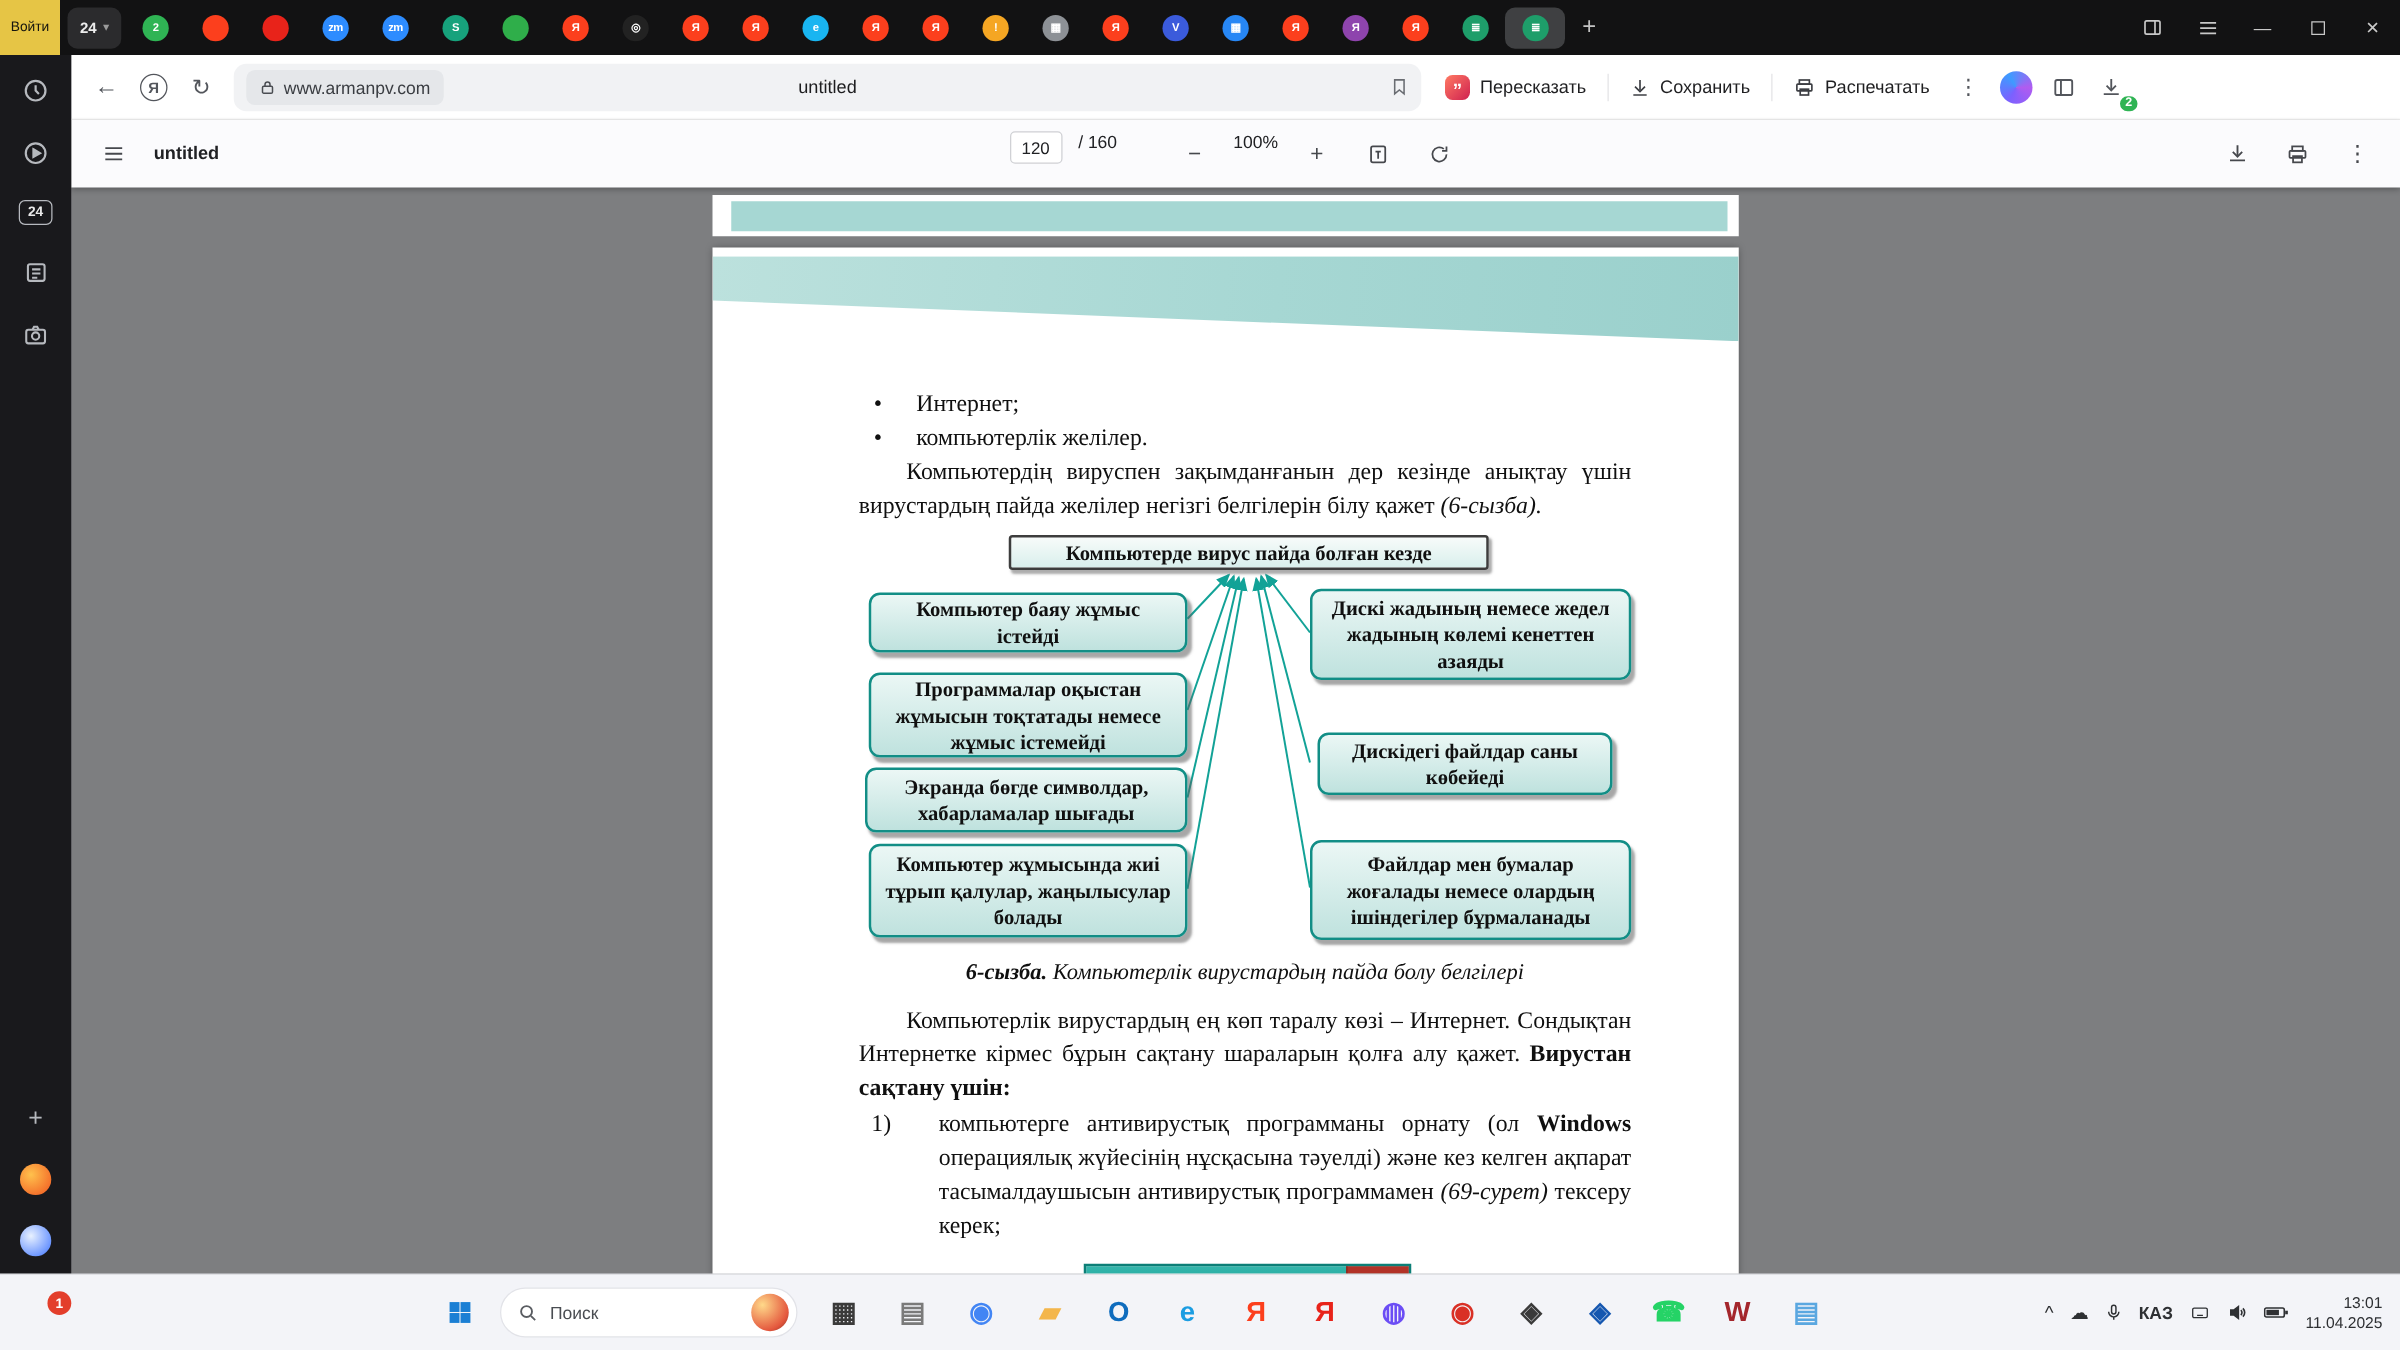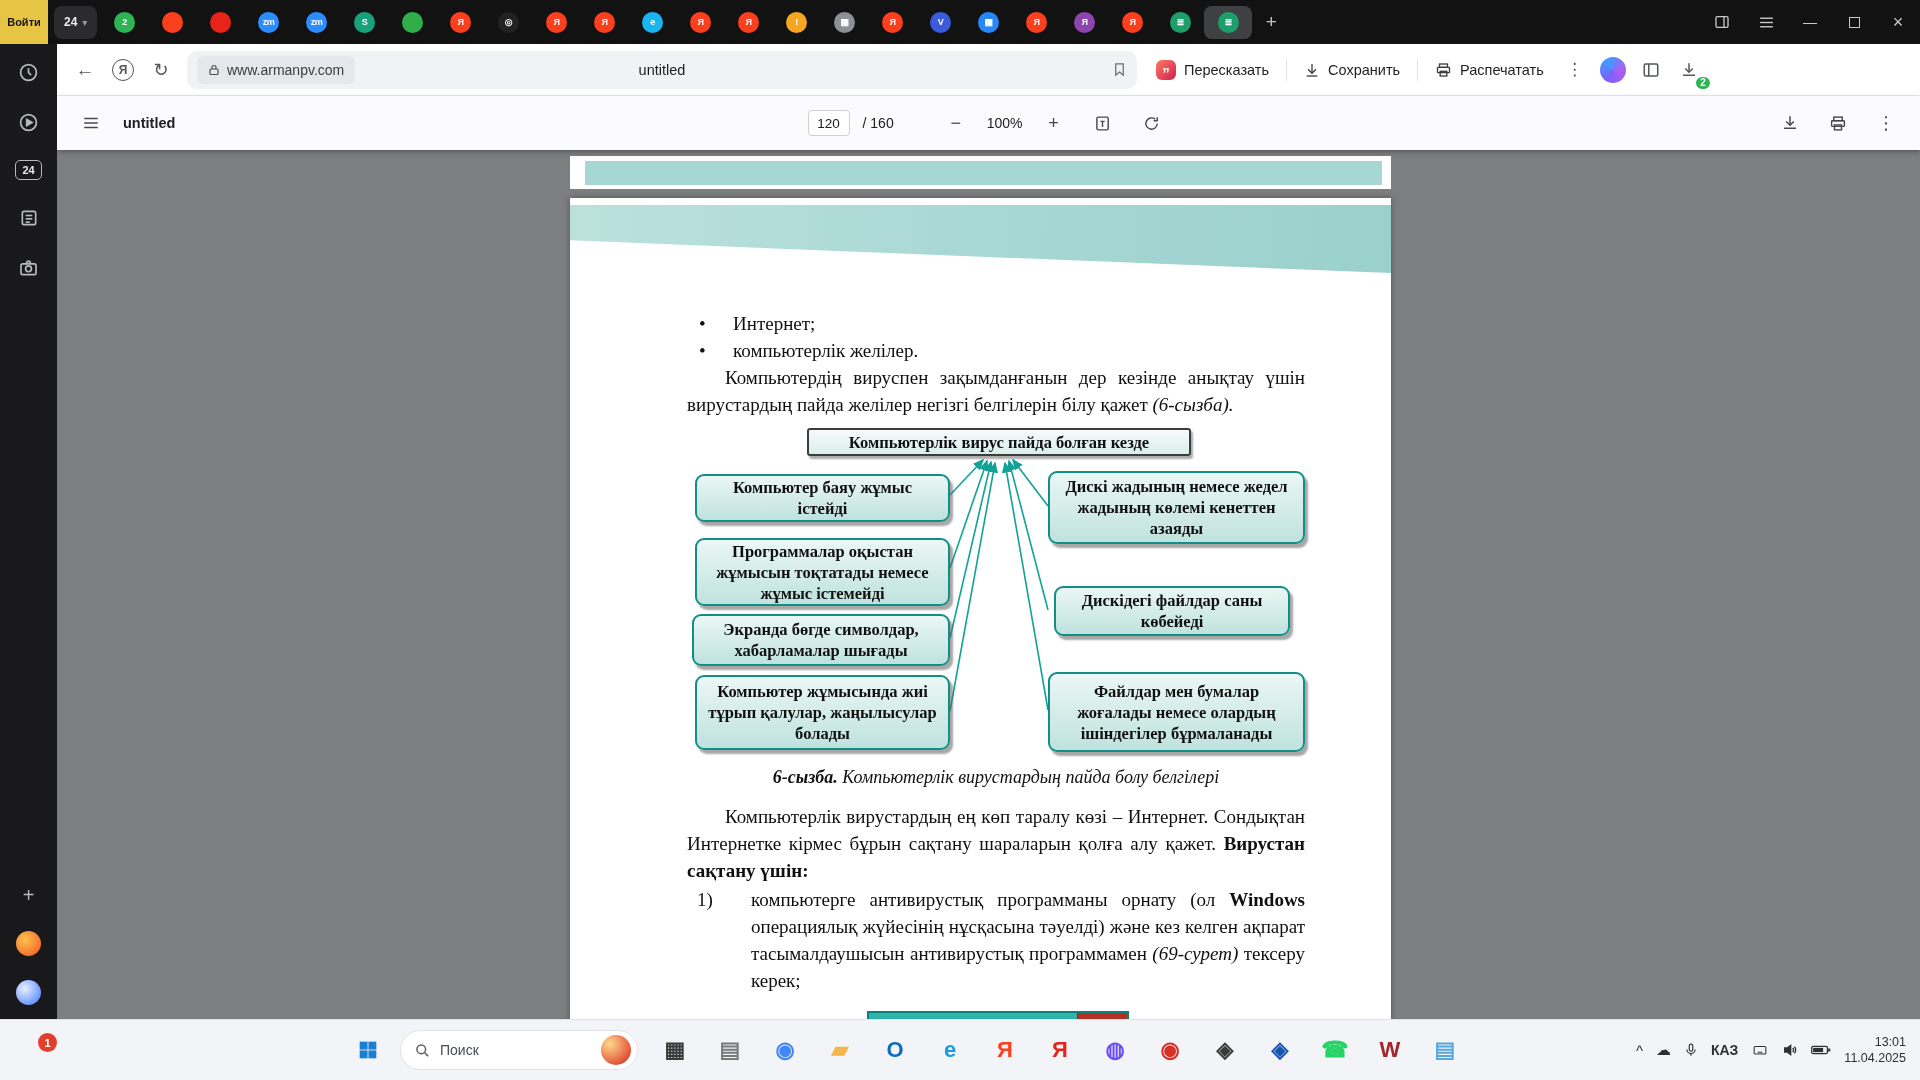--- a/index.html
+++ b/index.html
@@ -2,21 +2,21 @@
 <html><head>
 <meta charset="utf-8">
 <style>
   *{margin:0;padding:0;box-sizing:border-box}
   html,body{width:1920px;height:1080px}
   body{font-family:"Liberation Sans",sans-serif;background:#7d7e80;overflow:hidden}
   .screen{position:fixed;top:0;left:0;width:1920px;height:1080px;overflow:hidden;background:#7d7e80}
 
   
   .tabbar{position:absolute;top:0;left:0;right:0;height:44px;background:#121213;display:flex;align-items:center}
-  .login-tag{height:44px;min-width:48px;background:#e6c545;color:#15150f;font-size:11px;font-weight:bold;display:flex;align-items:center;justify-content:center;padding:0 5px}
+  .login-tag{height:44px;min-width:48px;background:#e6c545;color:#15150f;font-size:11px;font-weight:normal;display:flex;align-items:center;justify-content:center;padding:0 5px}
   .tab-first{display:flex;align-items:center;gap:5px;padding:0 10px;height:33px;margin:0 3px 0 6px;background:#2b2b2d;border-radius:8px;color:#ececec;font-size:12px;font-weight:bold}
   .tab-first .chev{font-size:10px;color:#9a9a9a;font-weight:normal}
   .tabs{display:flex;align-items:center;height:44px}
   .tab{width:48px;height:33px;display:flex;align-items:center;justify-content:center;border-radius:8px}
   .fav{width:21px;height:21px;border-radius:50%;display:flex;align-items:center;justify-content:center;color:#fff;font-size:9px;font-weight:bold;letter-spacing:-.5px}
   .newtab{color:#c3c3c3;font-size:19px;width:38px;text-align:center}
   .tab-controls{margin-left:auto;display:flex;align-items:center;color:#c9c9c9}
   .win-btn{width:44px;height:44px;display:flex;align-items:center;justify-content:center;font-size:14px}
   .sq{display:inline-block;width:11px;height:11px;border:1.5px solid #c9c9c9}
 
@@ -32,21 +32,21 @@
   .tb-btn{display:flex;align-items:center;gap:8px;font-size:14.5px;color:#1f1f21;padding:0 11px;height:36px;border-radius:8px;flex:none;white-space:nowrap}
   .retell-ico{width:20px;height:20px;border-radius:6px;background:linear-gradient(135deg,#ff7a63,#cf2150);color:#fff;font-size:15px;font-weight:bold;display:flex;align-items:flex-start;justify-content:center;line-height:10px}
   .tb-sep{width:1px;height:22px;background:#e4e4e6;margin:0 4px;flex:none}
   .alice{width:26px;height:26px;border-radius:50%;background:conic-gradient(from 210deg,#7b61ff,#3e9bff,#b05cf0,#7b61ff);flex:none}
   .dl-wrap{position:relative;flex:none}
   .dl-badge{position:absolute;right:-5px;bottom:-3px;background:#2fb454;color:#fff;font-size:10px;font-weight:bold;border-radius:8px;padding:0 4px;border:2px solid #fff;line-height:12px}
 
   
   .pdfbar{position:absolute;top:96px;left:57px;right:0;height:54px;background:#fbfbfd;display:flex;align-items:center;padding:0 16px;box-shadow:0 2px 5px rgba(0,0,0,.30);z-index:3}
   .pdf-title{font-size:14.5px;color:#202124;margin-left:14px;font-weight:bold}
-  .pdf-center{position:absolute;left:50%;transform:translateX(-50%);display:flex;align-items:center;gap:13px;font-size:14px;color:#202124}
+  .pdf-center{position:absolute;left:50%;transform:translateX(-50%);display:flex;gap:13px;font-size:14px;color:#202124}
   .page-box{min-width:42px;height:26px;border:1px solid #cfd0d4;background:#fff;border-radius:4px;display:flex;align-items:center;justify-content:center;font-size:13.5px;padding:0 6px}
   .pdf-ico{width:36px;height:36px;display:flex;align-items:center;justify-content:center;color:#46484d;border-radius:50%;font-size:18px}
   .pdf-right{margin-left:auto;display:flex;gap:12px;align-items:center}
 
   
   .sidebar{position:absolute;top:44px;bottom:61px;left:0;width:57px;background:#19191c;display:flex;flex-direction:column;align-items:center;padding:16px 0 14px;gap:26px;z-index:4}
   .sb-ico{width:24px;height:24px;color:#b6b9be;display:flex;align-items:center;justify-content:center}
   .sb-badge{min-width:27px;height:20px;border:1.6px solid #b6b9be;border-radius:5px;color:#e8e8e8;font-size:11px;font-weight:bold;display:flex;align-items:center;justify-content:center;padding:0 2px}
   .sb-bottom{margin-top:auto;display:flex;flex-direction:column;gap:24px;align-items:center}
   .sb-plus{color:#b6b9be;font-size:20px}
@@ -408,21 +408,21 @@
             <g stroke="#12a297" stroke-width="1.6">
               <line x1="263" y1="67" x2="296" y2="32" marker-end="url(#ah)"></line>
               <line x1="263" y1="140" x2="300" y2="33" marker-end="url(#ah)"></line>
               <line x1="263" y1="210" x2="304" y2="34" marker-end="url(#ah)"></line>
               <line x1="263" y1="283" x2="308" y2="35" marker-end="url(#ah)"></line>
               <line x1="361" y1="78" x2="326" y2="32" marker-end="url(#ah)"></line>
               <line x1="361" y1="182" x2="322" y2="33" marker-end="url(#ah)"></line>
               <line x1="361" y1="282" x2="318" y2="35" marker-end="url(#ah)"></line>
             </g>
           </svg>
-          <div class="dg-title">Компьютерлік вирус пайда болған кезде</div>
+          <div class="dg-title">Компьютерде вирус пайда болған кезде</div>
           <div class="dg-box bL1">Компьютер баяу жұмыс істейді</div>
           <div class="dg-box bL2">Программалар оқыстан жұмысын тоқтатады неме­се жұмыс істемейді</div>
           <div class="dg-box bL3">Экранда бөгде символдар, хабарламалар шығады</div>
           <div class="dg-box bL4">Компьютер жұмысын­да жиі тұрып қалулар, жаңылысулар болады</div>
           <div class="dg-box bR1">Дискі жадының немесе жедел жадының көлемі кенеттен азаяды</div>
           <div class="dg-box bR2">Дискідегі файлдар саны көбейеді</div>
           <div class="dg-box bR3">Файлдар мен бумалар жоғалады немесе олардың ішіндегілер бұрмаланады</div>
         </div>
 
         <div class="caption"><span class="b i">6-сызба.</span><span class="i"> Компьютерлік вирустардың пайда болу белгілері</span></div>

